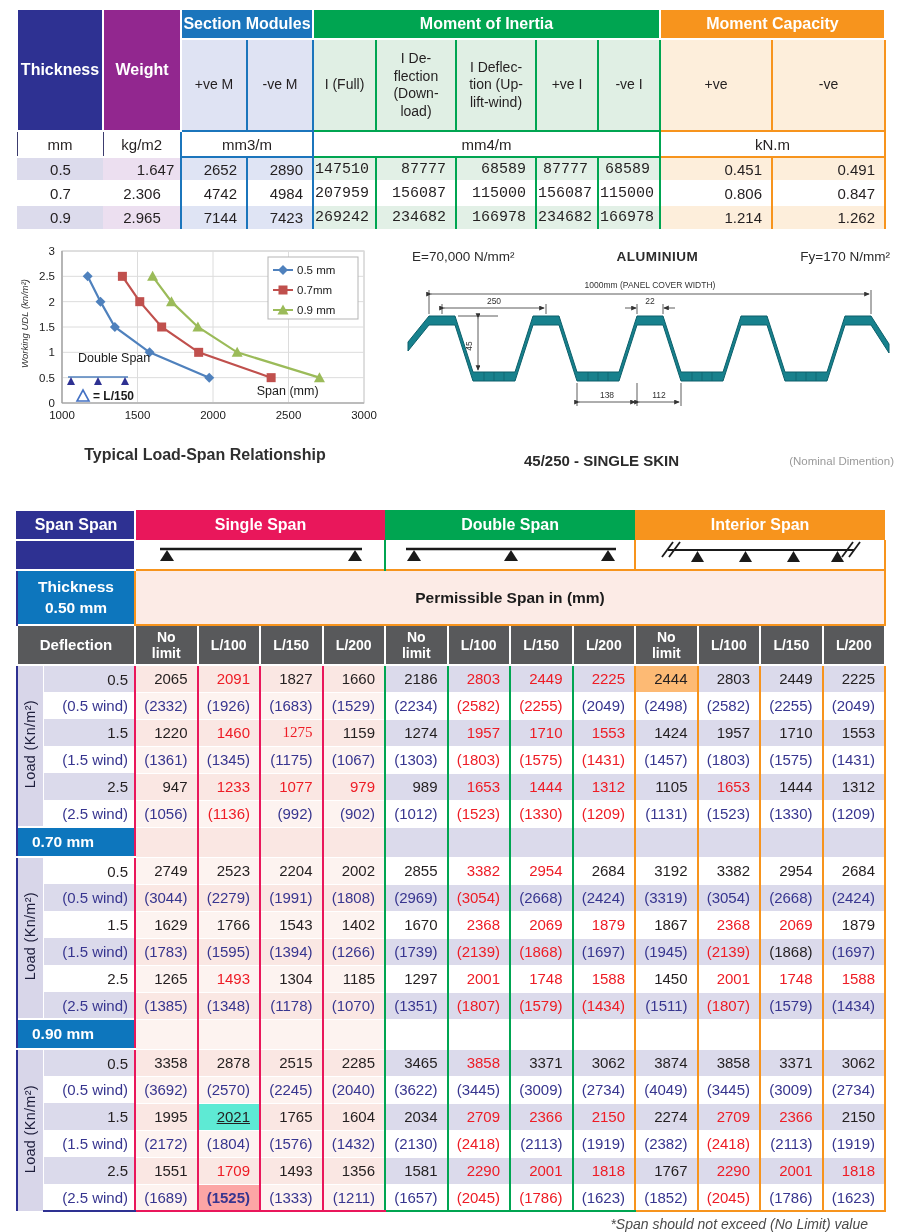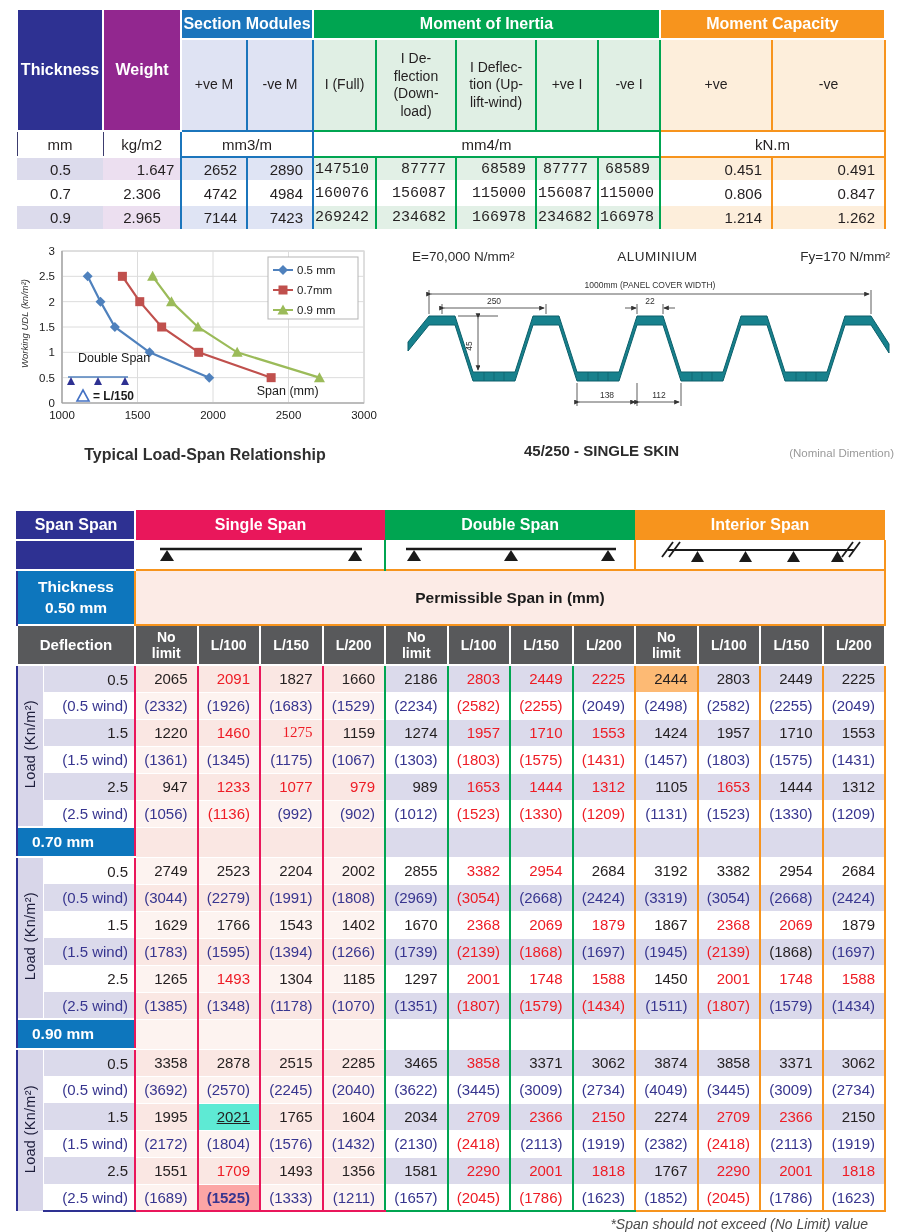--- a/index.html
+++ b/index.html
@@ -30,22 +30,22 @@
   .bd-moi{border-left:2px solid var(--green);border-right:2px solid var(--green);font-family:Liberation Mono, monospace;}
   .bd-mc{border-left:2px solid var(--orange);border-right:2px solid var(--orange);}
 
   
   .mid{display:flex;width:884px;margin:14px 0 0 16px;height:256px;}
   .chart-block{width:378px;}
   .chart-title{text-align:center;font-weight:bold;color:#2f2f2f;line-height:1.25;margin-top:2px;}
   .chart-title .l1{font-size:16px;} .chart-title .l2{font-size:15.5px;}
   .diagram-block{width:506px;margin-left:0;padding-top:6px;}
   .info-row{display:flex;justify-content:space-between;font-size:13.5px;padding:0 10px 0 18px;color:#2b2b2b;}
-  .info-row .mat{font-weight:normal;letter-spacing:.5px;text-align:center;}
-  .caption-row{display:flex;align-items:flex-end;font-size:13px;margin-top:2px;}
+  .info-row .mat{font-weight:bold;letter-spacing:.5px;text-align:center;}
+  .caption-row{display:flex;align-items:center;font-size:13px;margin-top:12px;}
   .caption-row .cap{font-weight:bold;font-size:15px;margin-left:130px;color:#2b2b2b;}
   .caption-row .note{color:#9a9a9a;font-size:11.5px;margin-left:auto;margin-right:6px;}
 
   
   table.span{border-collapse:collapse;table-layout:fixed;width:868px;margin:10px 16px 0;font-size:15px;}
   table.span td{overflow:hidden;}
   .st-box{background:var(--navy);color:#fff;font-weight:bold;font-size:16px;text-align:center;border:2px solid #fff;border-left:2px solid var(--navy);}
   .sp-head{color:#fff;font-weight:bold;font-size:16px;text-align:center;height:30px;}
   .sp1{background:var(--crimson);} .sp2{background:var(--green);} .sp3{background:var(--orange);}
   .beam-cell{background:#fff;text-align:center;height:27px;vertical-align:middle;}
@@ -120,21 +120,21 @@
         <td class="dcell bd-moi" colspan="1" rowspan="1" style="background: rgb(226, 240, 230);">87777</td>
         <td class="dcell bd-moi" colspan="1" rowspan="1" style="background: rgb(226, 240, 230);">68589</td>
         <td class="dcell bd-mc" colspan="1" rowspan="1" style="background: rgb(253, 238, 219);">0.451</td>
         <td class="dcell bd-mc" colspan="1" rowspan="1" style="background: rgb(253, 238, 219);">0.491</td>
       </tr>
       <tr>
         <td class="dcell  ctr" colspan="1" rowspan="1" style="background: rgb(255, 255, 255);">0.7</td>
         <td class="dcell  ctr" colspan="1" rowspan="1" style="background: rgb(255, 255, 255);">2.306</td>
         <td class="dcell bd-sm" colspan="1" rowspan="1" style="background: rgb(255, 255, 255);">4742</td>
         <td class="dcell bd-sm" colspan="1" rowspan="1" style="background: rgb(255, 255, 255);">4984</td>
-        <td class="dcell bd-moi" colspan="1" rowspan="1" style="background: rgb(255, 255, 255);">160076</td>
+        <td class="dcell bd-moi" colspan="1" rowspan="1" style="background: rgb(255, 255, 255);">207959</td>
         <td class="dcell bd-moi" colspan="1" rowspan="1" style="background: rgb(255, 255, 255);">156087</td>
         <td class="dcell bd-moi" colspan="1" rowspan="1" style="background: rgb(255, 255, 255);">115000</td>
         <td class="dcell bd-moi" colspan="1" rowspan="1" style="background: rgb(255, 255, 255);">156087</td>
         <td class="dcell bd-moi" colspan="1" rowspan="1" style="background: rgb(255, 255, 255);">115000</td>
         <td class="dcell bd-mc" colspan="1" rowspan="1" style="background: rgb(255, 255, 255);">0.806</td>
         <td class="dcell bd-mc" colspan="1" rowspan="1" style="background: rgb(255, 255, 255);">0.847</td>
       </tr>
       <tr>
         <td class="dcell  ctr" colspan="1" rowspan="1" style="background: rgb(220, 219, 236);">0.9</td>
         <td class="dcell  ctr" colspan="1" rowspan="1" style="background: rgb(236, 223, 240);">2.965</td>

